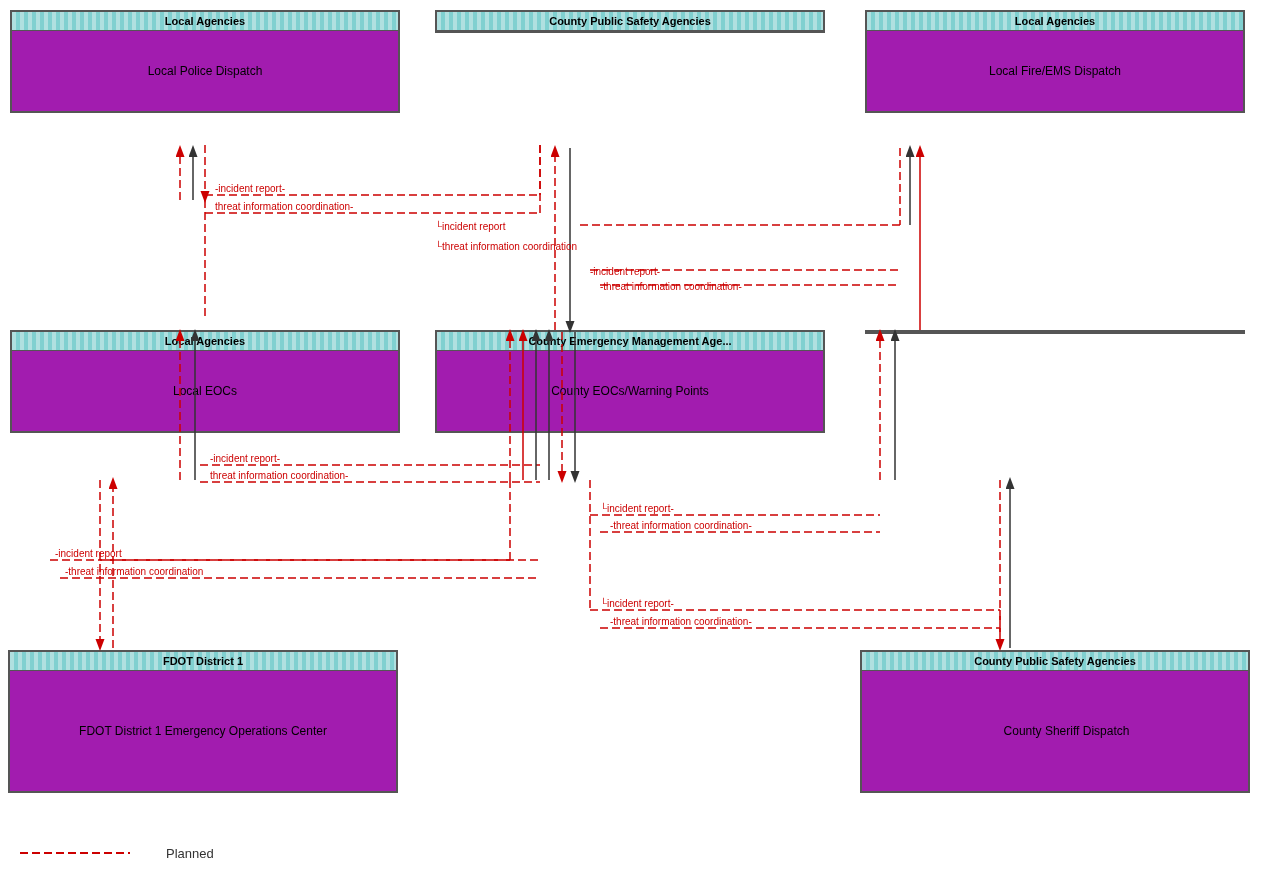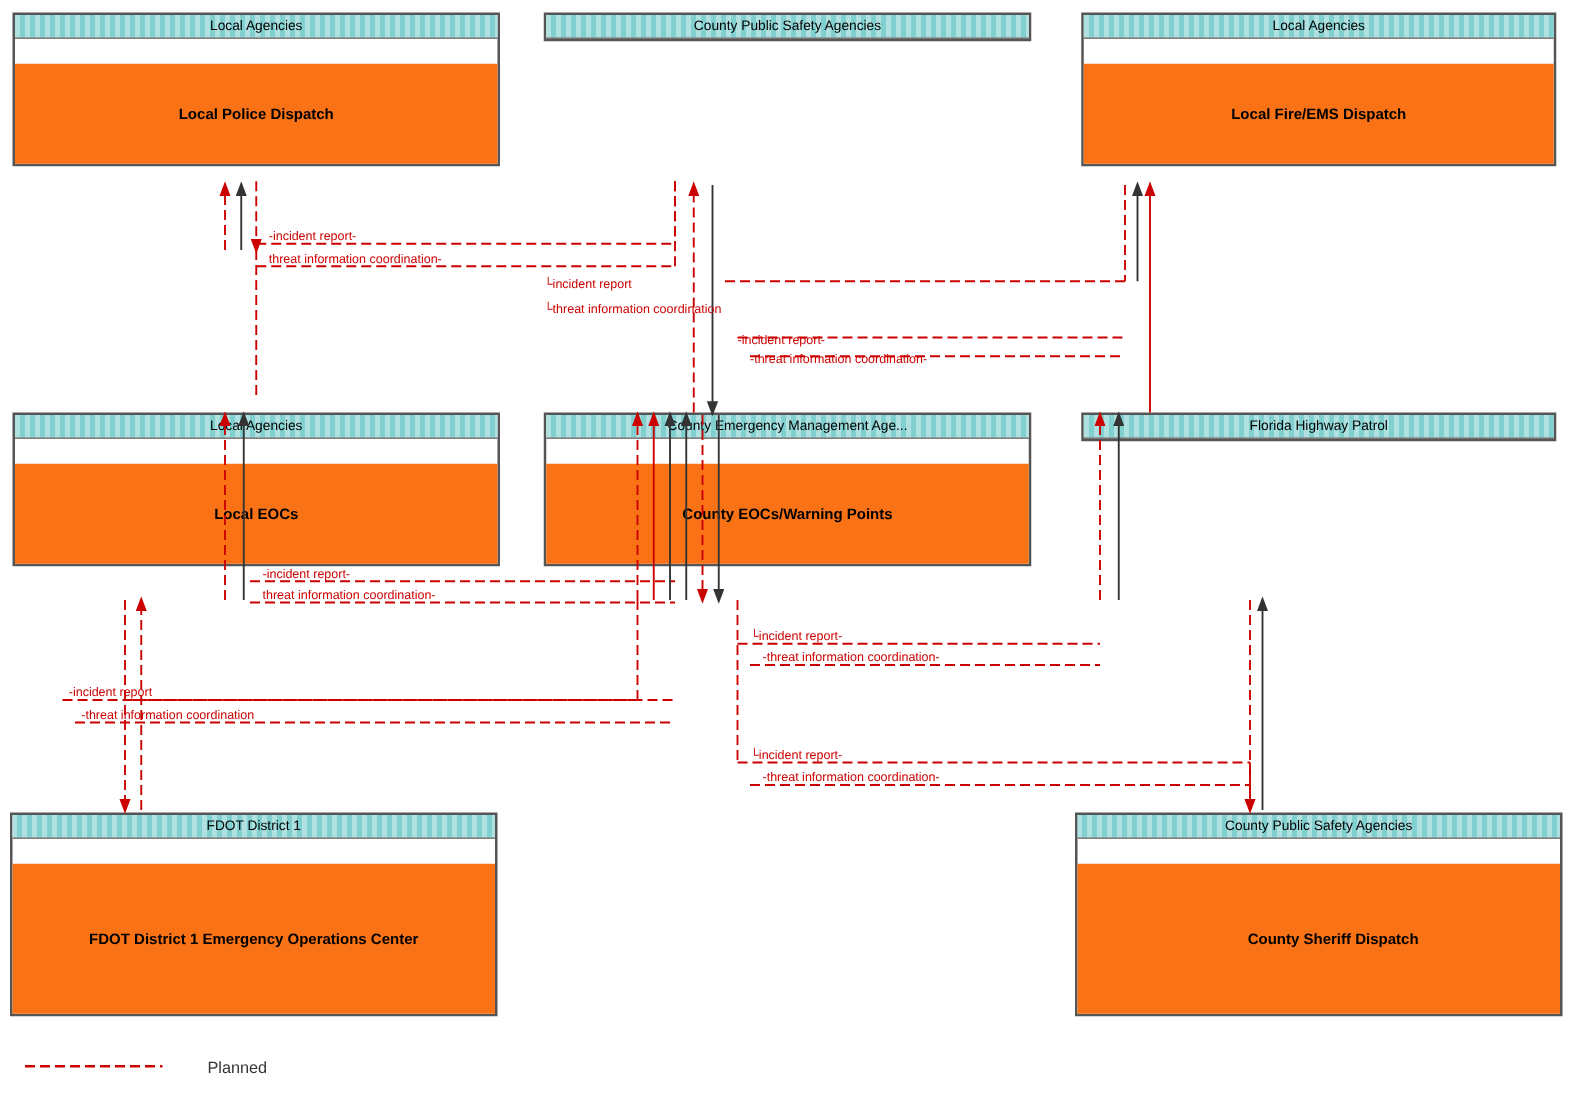--- a/index.html
+++ b/index.html
@@ -20,42 +20,41 @@
     .node {
       position: absolute;
       border: 2px solid #555;
       text-align: center;
       background: white;
     }
     .node-header {
       background: #aaa;
       padding: 3px 5px;
       font-size: 11px;
-      font-weight: normal;
+      font-weight: bold;
       border-bottom: 1px solid #555;
       color: black;
       
       background: repeating-linear-gradient(
         90deg,
         #b0e0e0 0px,
         #b0e0e0 4px,
         #80d0d0 4px,
         #80d0d0 8px
       );
     }
     .node-body {
-      background: #f97316;
+      background: #a21caf;
       padding: 5px;
       font-size: 12px;
-      font-weight: bold;
+      font-weight: normal;
       min-height: 80px;
       display: flex;
       align-items: center;
       justify-content: center;
-      margin-top: 20px;
     }
     .legend {
       position: absolute;
       bottom: 20px;
       left: 20px;
       display: flex;
       align-items: center;
       gap: 10px;
     }
     svg.arrows {
@@ -94,21 +93,20 @@
     <div class="node-header">Local Agencies</div>
     <div class="node-body">Local EOCs</div>
   </div>
 
   <div class="node" style="left:435px; top:330px; width:390px;">
     <div class="node-header">County Emergency Management Age...</div>
     <div class="node-body">County EOCs/Warning Points</div>
   </div>
 
   <div class="node" style="left:865px; top:330px; width:380px;">
-    <div class="node-header">Florida Highway Patrol</div>
   </div>
 
   <div class="node" style="left:8px; top:650px; width:390px;">
     <div class="node-header">FDOT District 1</div>
     <div class="node-body" style="min-height:120px;">FDOT District 1 Emergency Operations Center</div>
   </div>
 
   <div class="node" style="left:860px; top:650px; width:390px;">
     <div class="node-header">County Public Safety Agencies</div>
     <div class="node-body" style="min-height:120px;padding-left:28px;">County Sheriff Dispatch</div>

